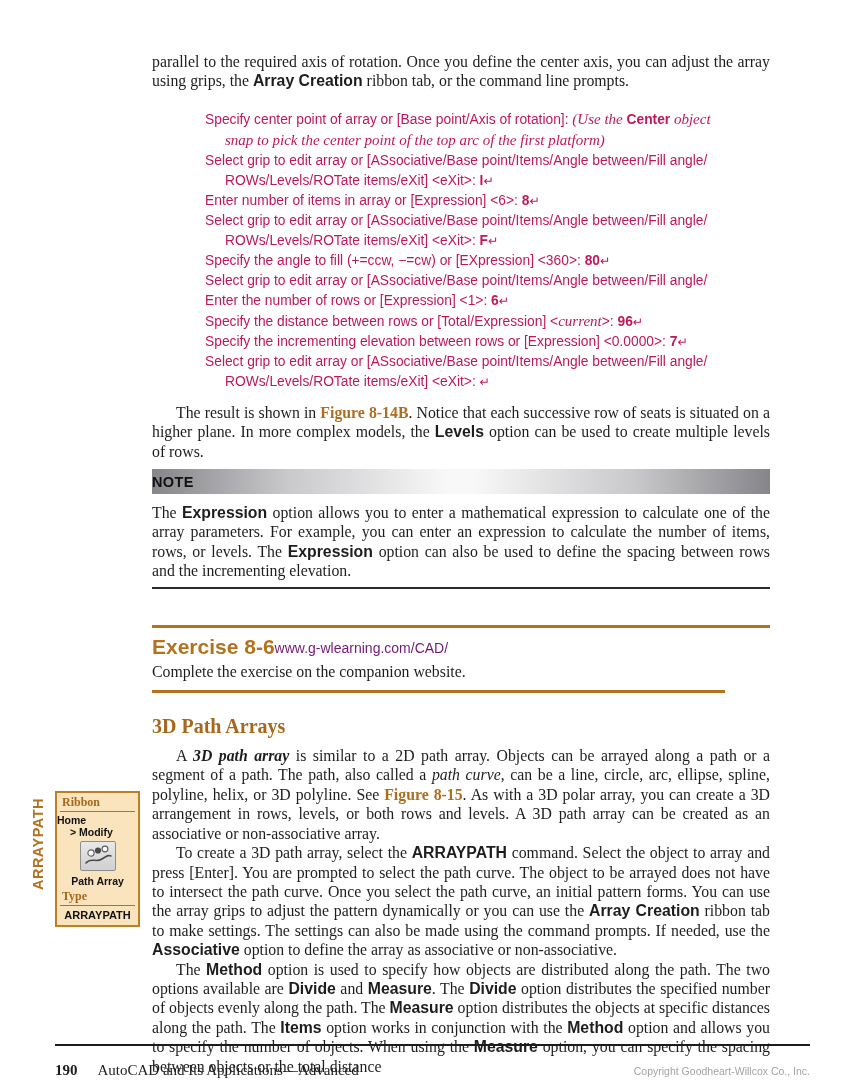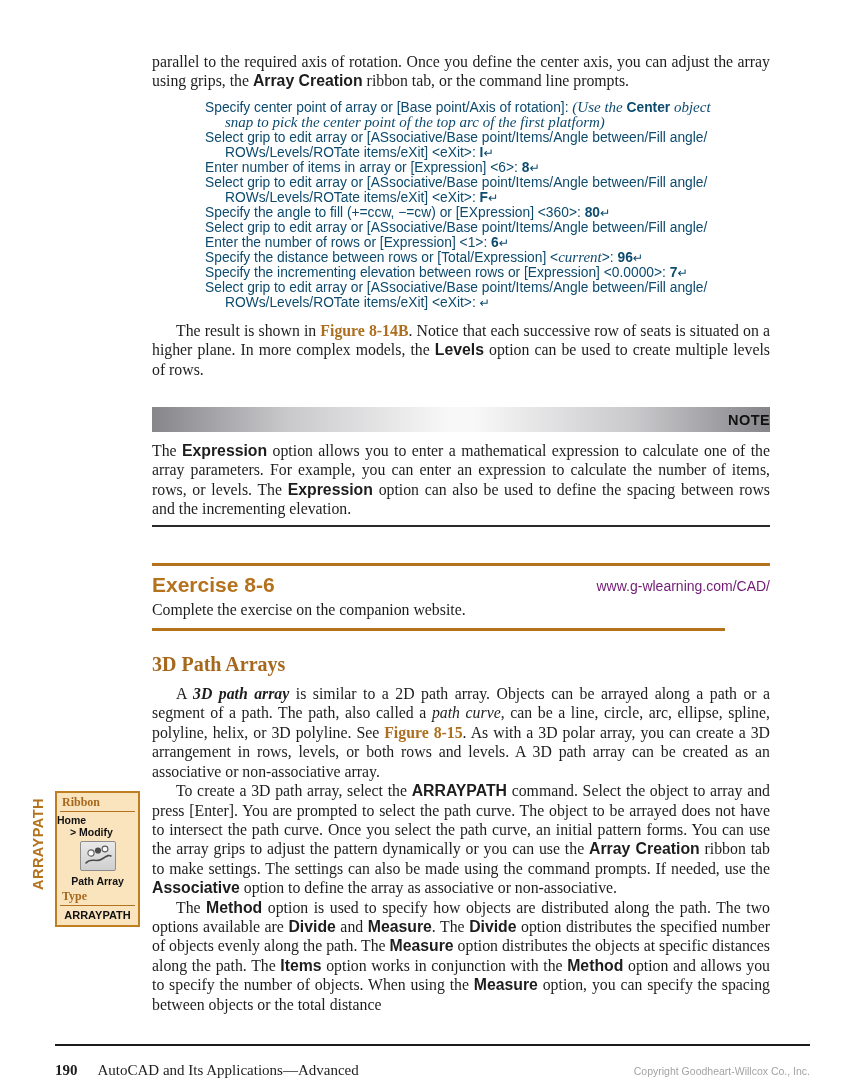--- a/index.html
+++ b/index.html
@@ -16,41 +16,41 @@
 
   
   .seg-t { }
   .seg-b { font-family:"Liberation Sans", sans-serif; font-weight:700; }
   .seg-i { font-style:italic; }
   .seg-bi { font-weight:700; font-style:italic; }
   .seg-fig { font-weight:700; color:#AD6F1F; }
   .seg-ret { font-family:"DejaVu Sans", sans-serif; font-size:0.9em; }
 
   
-  .cmd { margin-top:9px; font-family:"Liberation Sans", sans-serif; font-size:13.8px;
-         line-height:15px; color:#0c4a6e; }
+  .cmd { margin-top:18px; font-family:"Liberation Sans", sans-serif; font-size:13.8px;
+         line-height:20px; color:#be185d; }
   .cmd-line { white-space:nowrap; }
   .cmd-line.lvl1 { margin-left:53px; }
   .cmd-line.lvl2 { margin-left:73px; }
   .cmd .seg-i { font-family:"Liberation Serif", serif; font-size:15px; }
 
   .result-para { margin-top:11px; }
 
   
-  .note-bar { margin-top:28px; height:25px; display:flex; align-items:center; justify-content:flex-end;
+  .note-bar { margin-top:8px; height:25px; display:flex; align-items:center; justify-content:flex-start;
     background:linear-gradient(to right,#86868a 0%,#c9c9cc 22%,#f8f8f8 48%,#f8f8f8 52%,#c9c9cc 78%,#86868a 100%);
   }
   .note-bar span { font-family:"Liberation Sans", sans-serif; font-weight:700; font-size:14.5px;
     letter-spacing:0.4px; color:#111; }
   .note-para { margin-top:9px; }
   .note-rule { border:0; border-top:2px solid #2a2a2a; margin:6px 0 0 0; }
 
   
   .ex-rule-top { height:3px; background:#B5721D; margin-top:36px; }
-  .ex-head-row { display:flex; justify-content:space-between; align-items:flex-end; margin-top:7px; }
+  .ex-head-row { display:flex; align-items:flex-end; margin-top:7px; }
   .ex-title { font-family:"Liberation Sans", sans-serif; font-weight:700; font-size:21px; color:#B5721D; }
   .ex-url { font-family:"Liberation Sans", sans-serif; font-size:14px; color:#701a75; padding-bottom:3px; }
   .ex-body { margin-top:3px; font-size:15.8px; }
   .ex-rule-bottom { height:3px; background:#B5721D; width:573px; margin-top:9px; }
 
   
   .section-title { margin-top:22px; font-family:"Liberation Serif", serif; font-weight:700;
     font-size:20px; color:#A5681C; }
   .section-paras .para { margin-top:0; }
   .section-paras { margin-top:8px; }

